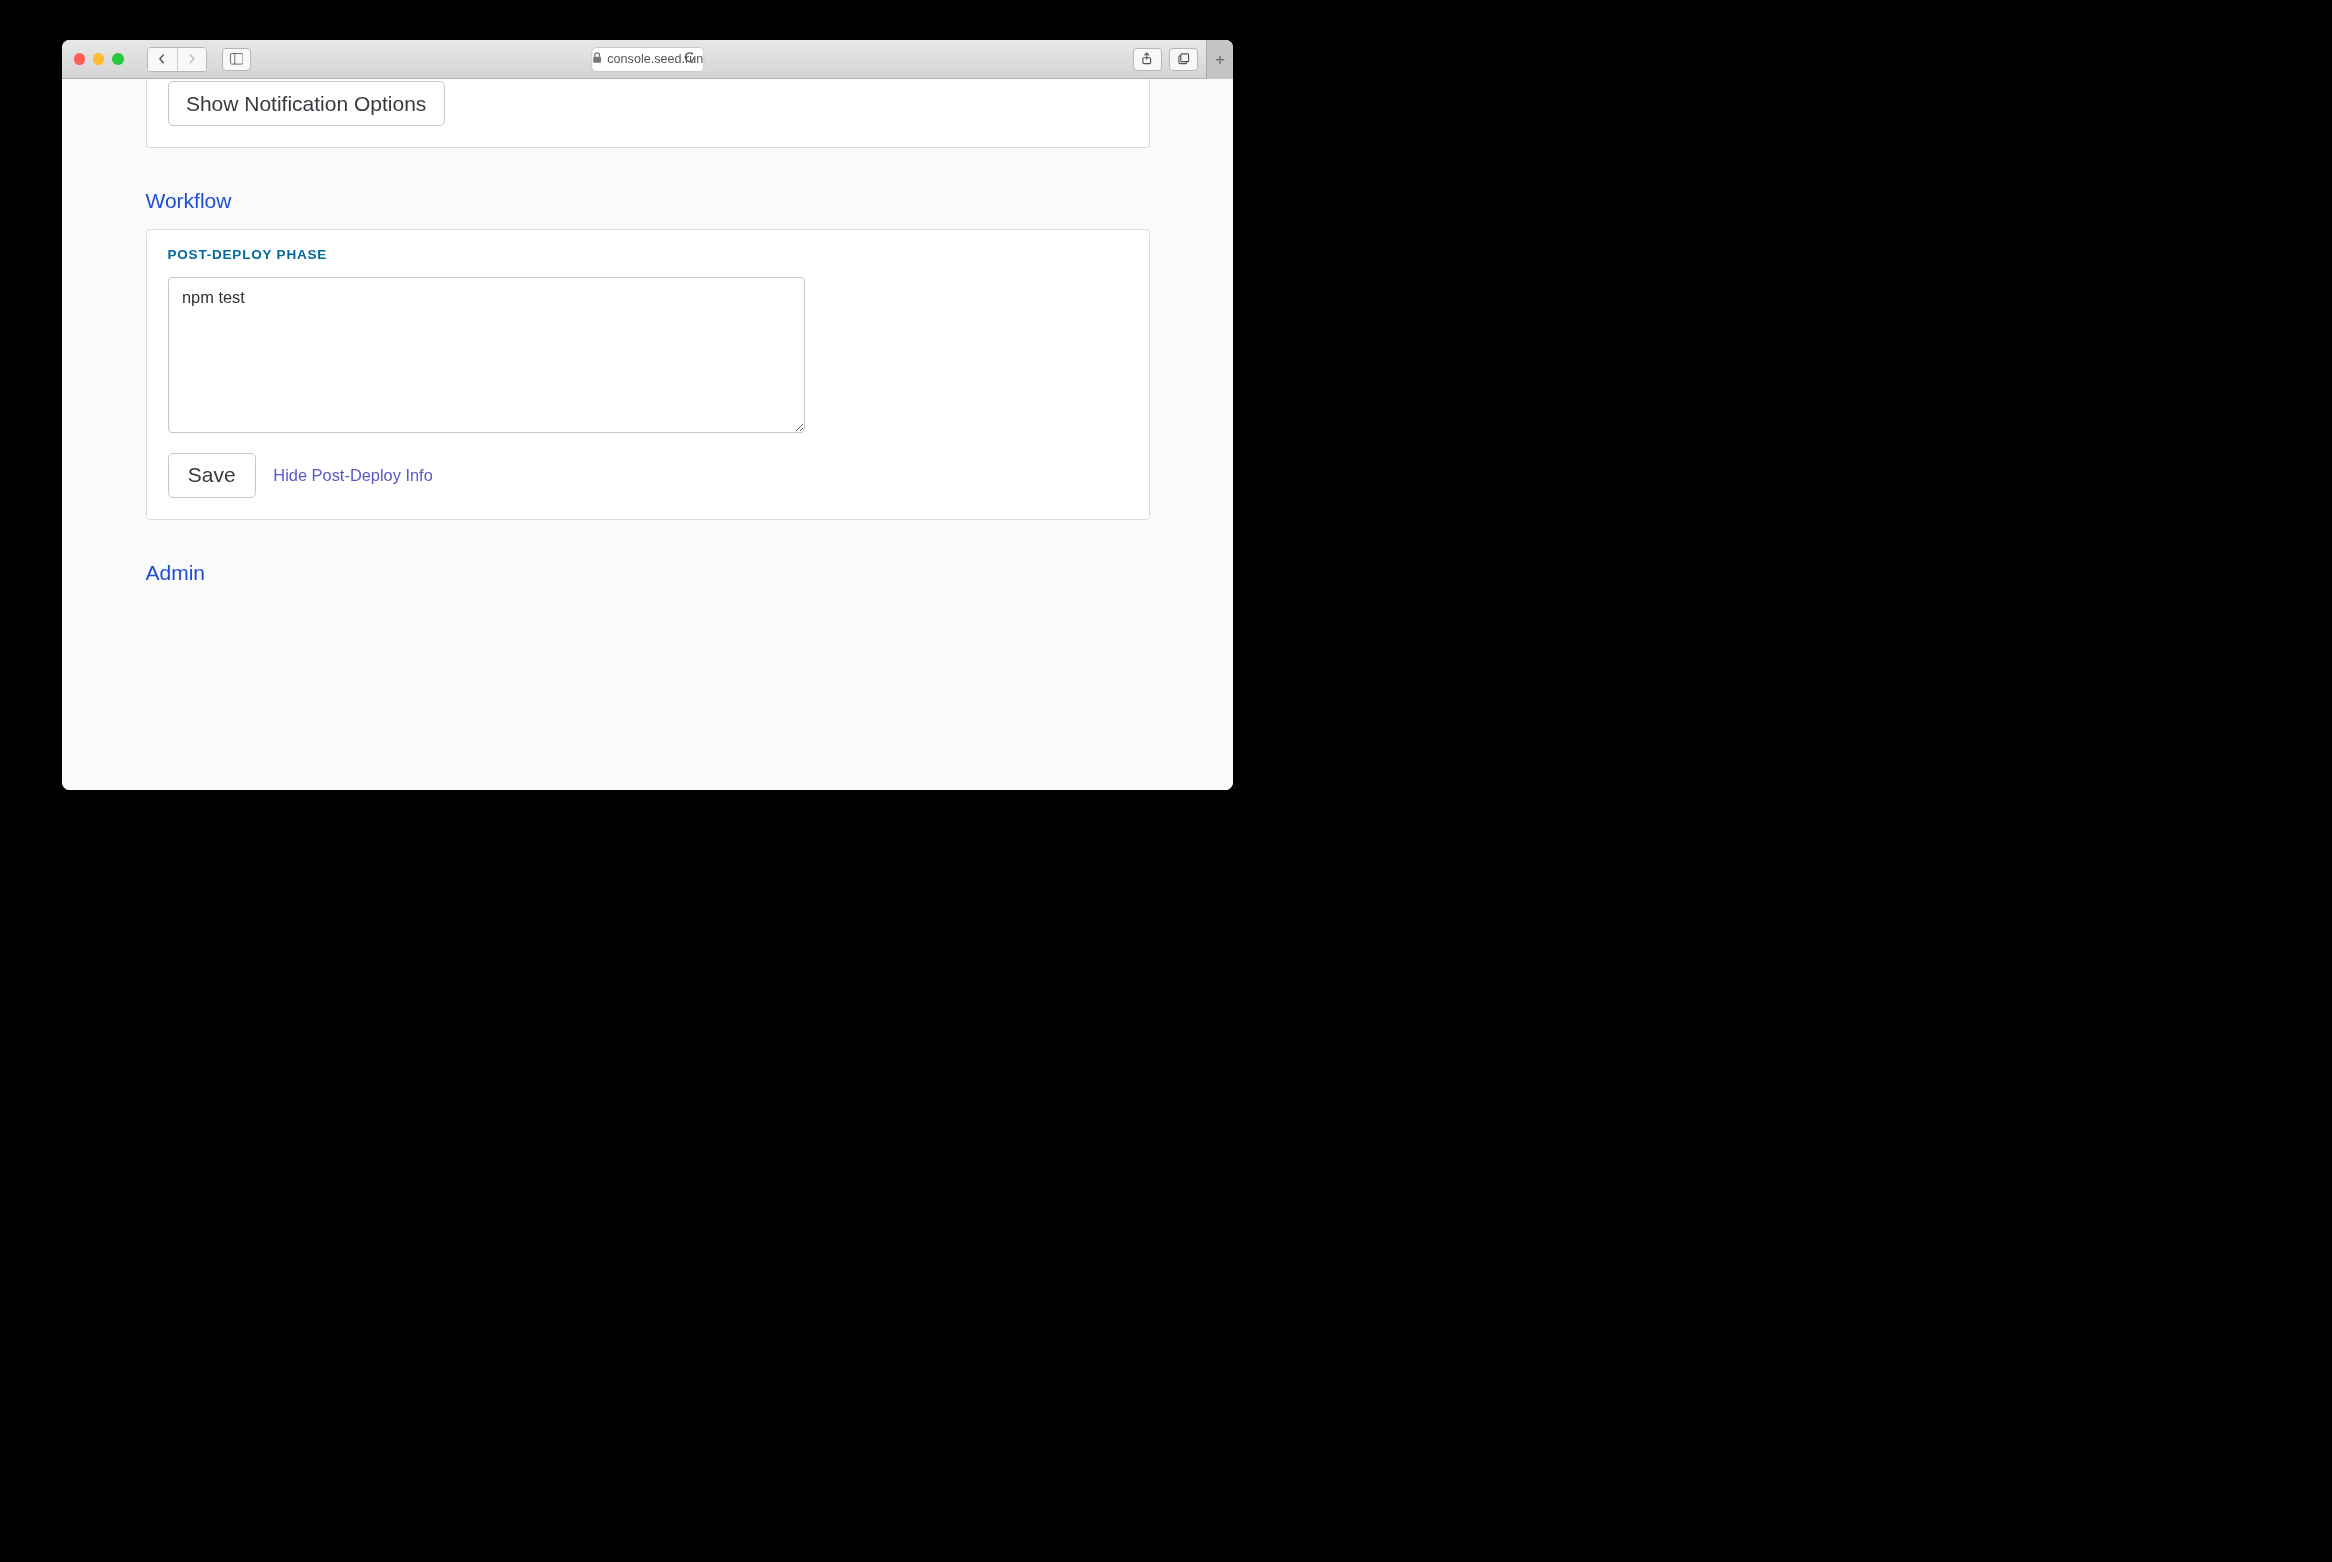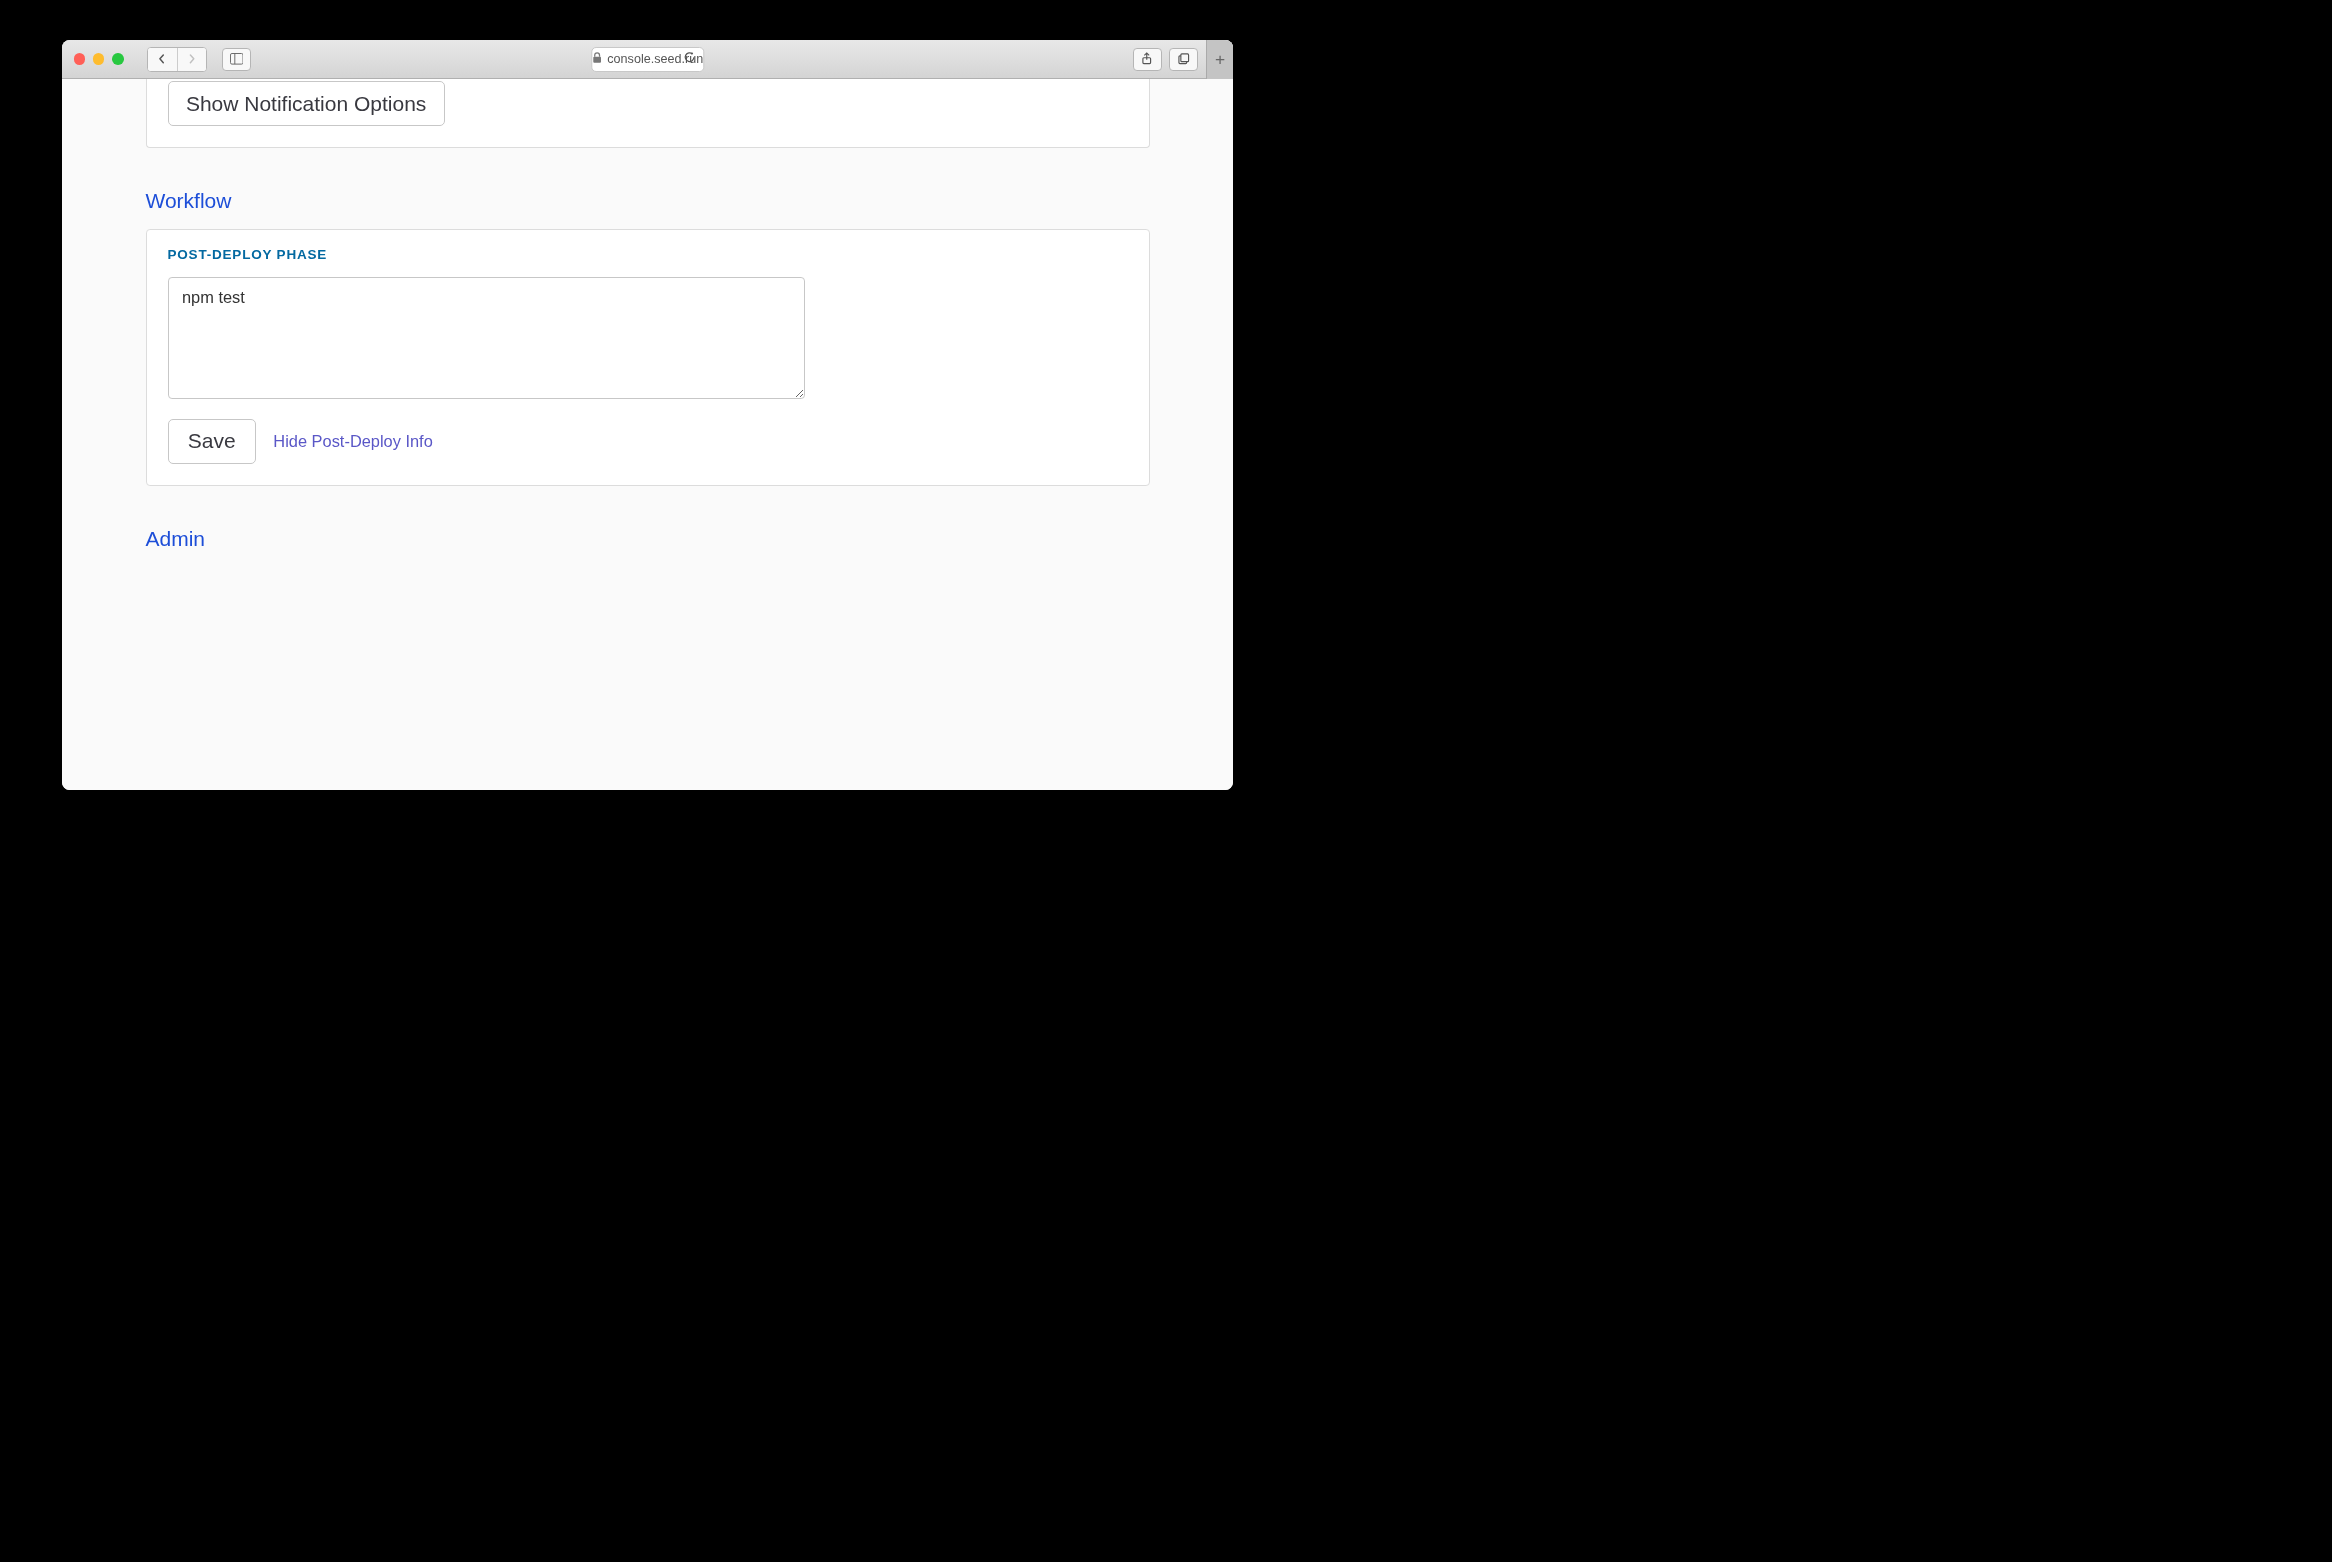--- a/index.html
+++ b/index.html
@@ -153,21 +153,21 @@
   .btn-lg { font-size: 21px; padding: 9.7px 17.4px; }
 
   .notif-panel {
     border-top: 0;
     border-top-left-radius: 0;
     border-top-right-radius: 0;
   }
 
   textarea.commands {
     width: 637px;
-    height: 122px;
+    height: 156px;
     border: 1px solid #c7c7c7;
     border-radius: 3.9px;
     padding: 9.7px 13.5px;
     font-size: 16.4px;
     font-family: inherit;
     color: #333;
     resize: both;
     margin-top: 15.4px;
     display: block;
   }

